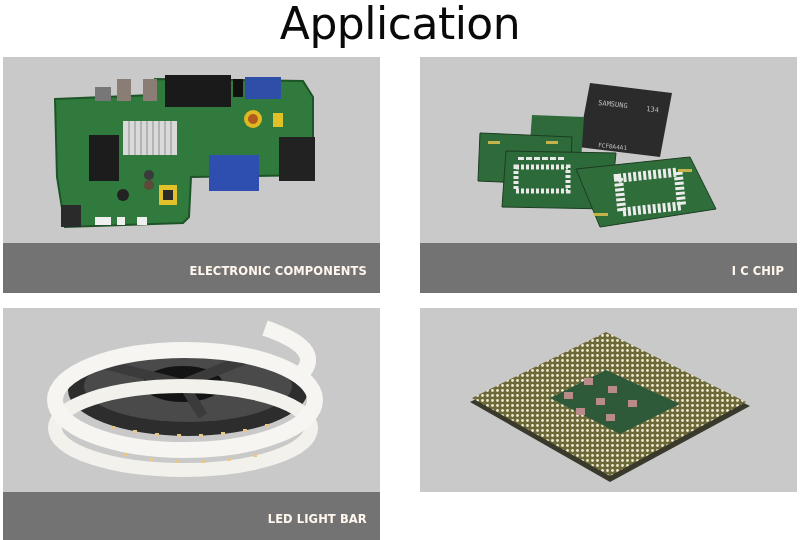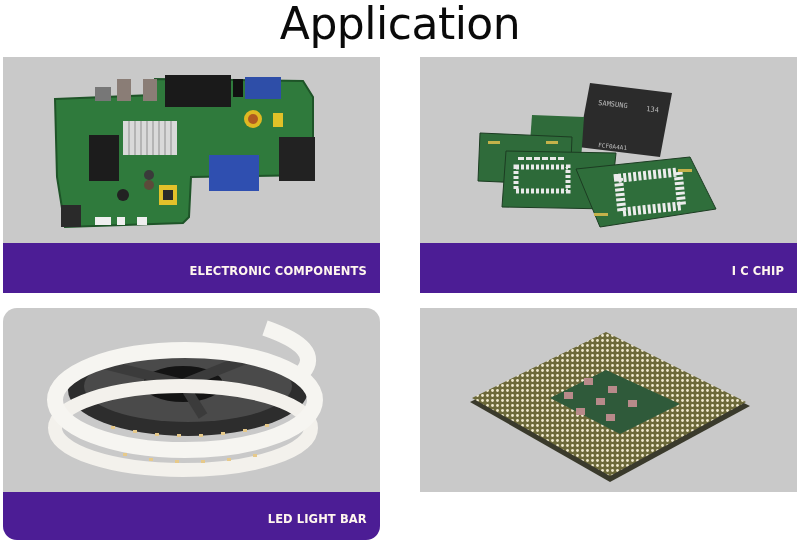--- a/index.html
+++ b/index.html
@@ -8,31 +8,31 @@
       position: relative; font-family: "Liberation Sans", sans-serif;
     }
     .title {
       position: absolute; left: 0; top: -6px; width: 800px; text-align: center;
       font-family: "DejaVu Sans", sans-serif; font-size: 44px; color: #0a0a0a;
       letter-spacing: -0.5px; line-height: 60px;
     }
     .card { position: absolute; overflow: hidden; }
     .card .photo { position: absolute; left: 0; top: 0; right: 0; background: #c9c9c9; overflow: hidden; }
     .card .band {
-      position: absolute; left: 0; right: 0; bottom: 0; background: #4c1d95;
+      position: absolute; left: 0; right: 0; bottom: 0; background: #737373;
       display: flex; align-items: center; justify-content: flex-end;
     }
     .band .label {
       color: #fff6ee; font-size: 12.5px; font-weight: bold; text-align: right;
       padding-right: 14px; letter-spacing: 0.1px; line-height: 14px;
       font-family: "DejaVu Sans", sans-serif; transform: scaleX(0.92); transform-origin: right center;
     }
     .tl { left: 3px; top: 57px; width: 377px; height: 236px; }
     .tr { left: 420px; top: 57px; width: 377px; height: 236px; }
-    .bl { left: 3px; top: 308px; width: 377px; height: 232px; border-radius: 14px; }
+    .bl { left: 3px; top: 308px; width: 377px; height: 232px; }
     .br { left: 420px; top: 308px; width: 377px; height: 232px; }
     .tl .photo, .tr .photo { height: 186px; }
     .tl .band, .tr .band { height: 50px; }
     .bl .photo, .br .photo { height: 184px; }
     .bl .band, .br .band { height: 48px; }
     .tl .band .label, .tr .band .label, .bl .band .label { padding-top: 6px; }
     .br .band .label { padding-top: 4px; }
     svg { position: absolute; left: 0; top: 0; }
   </style>
 </head>

